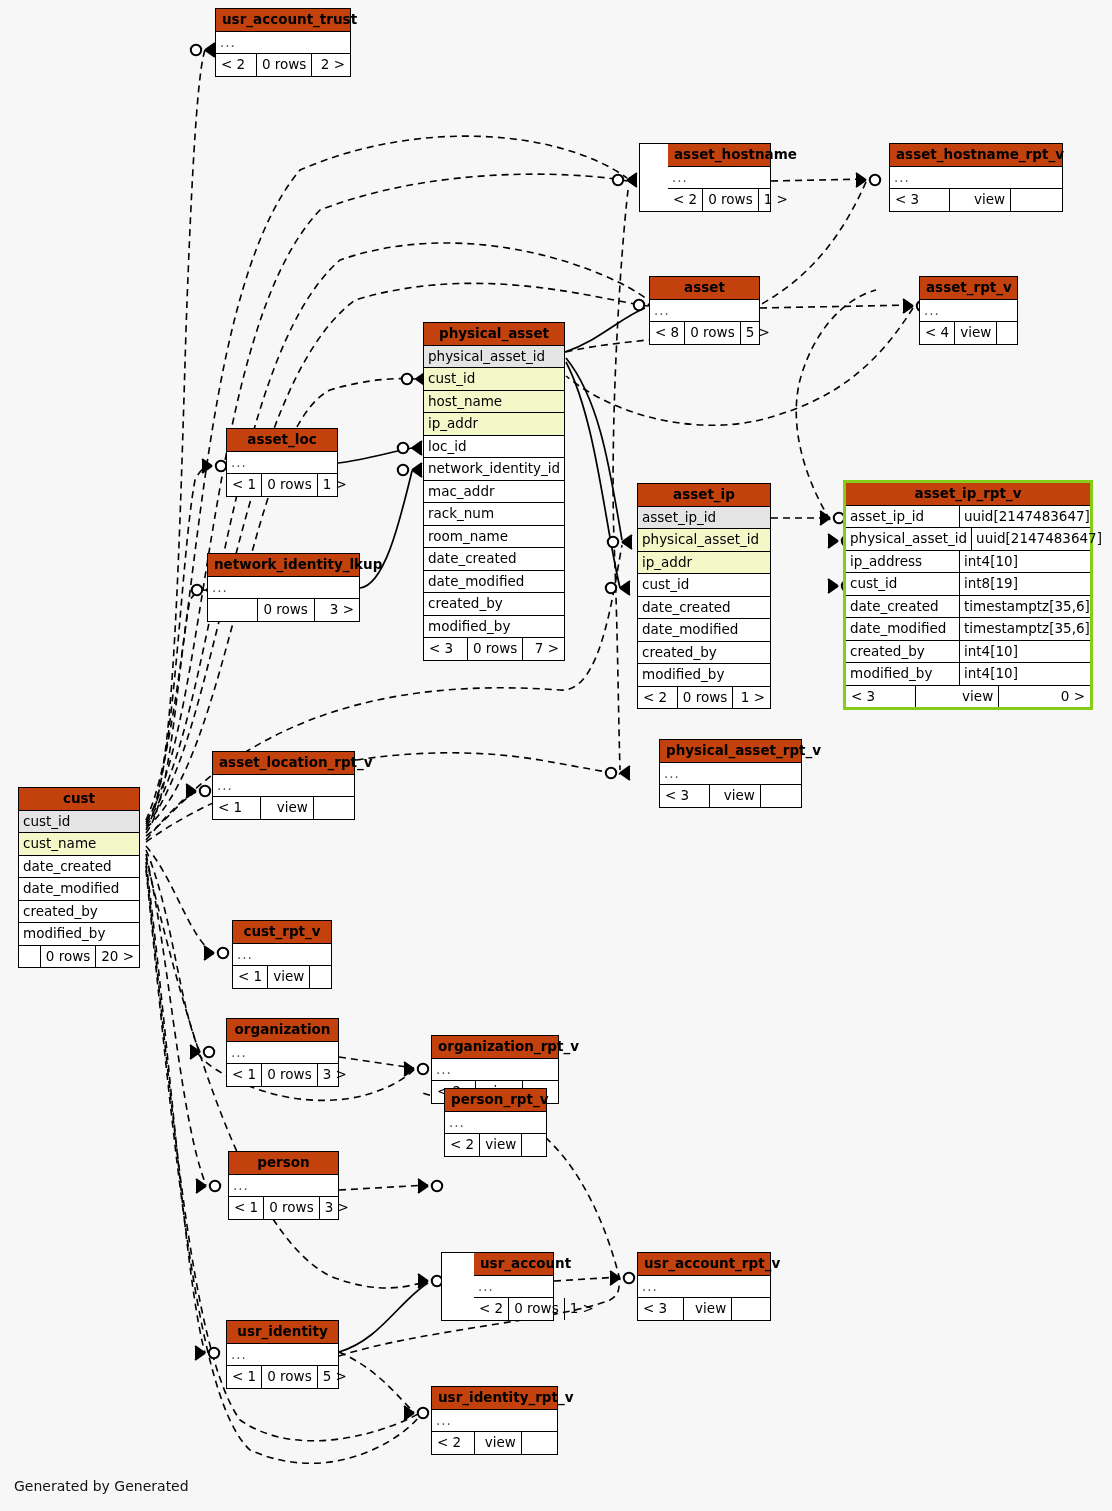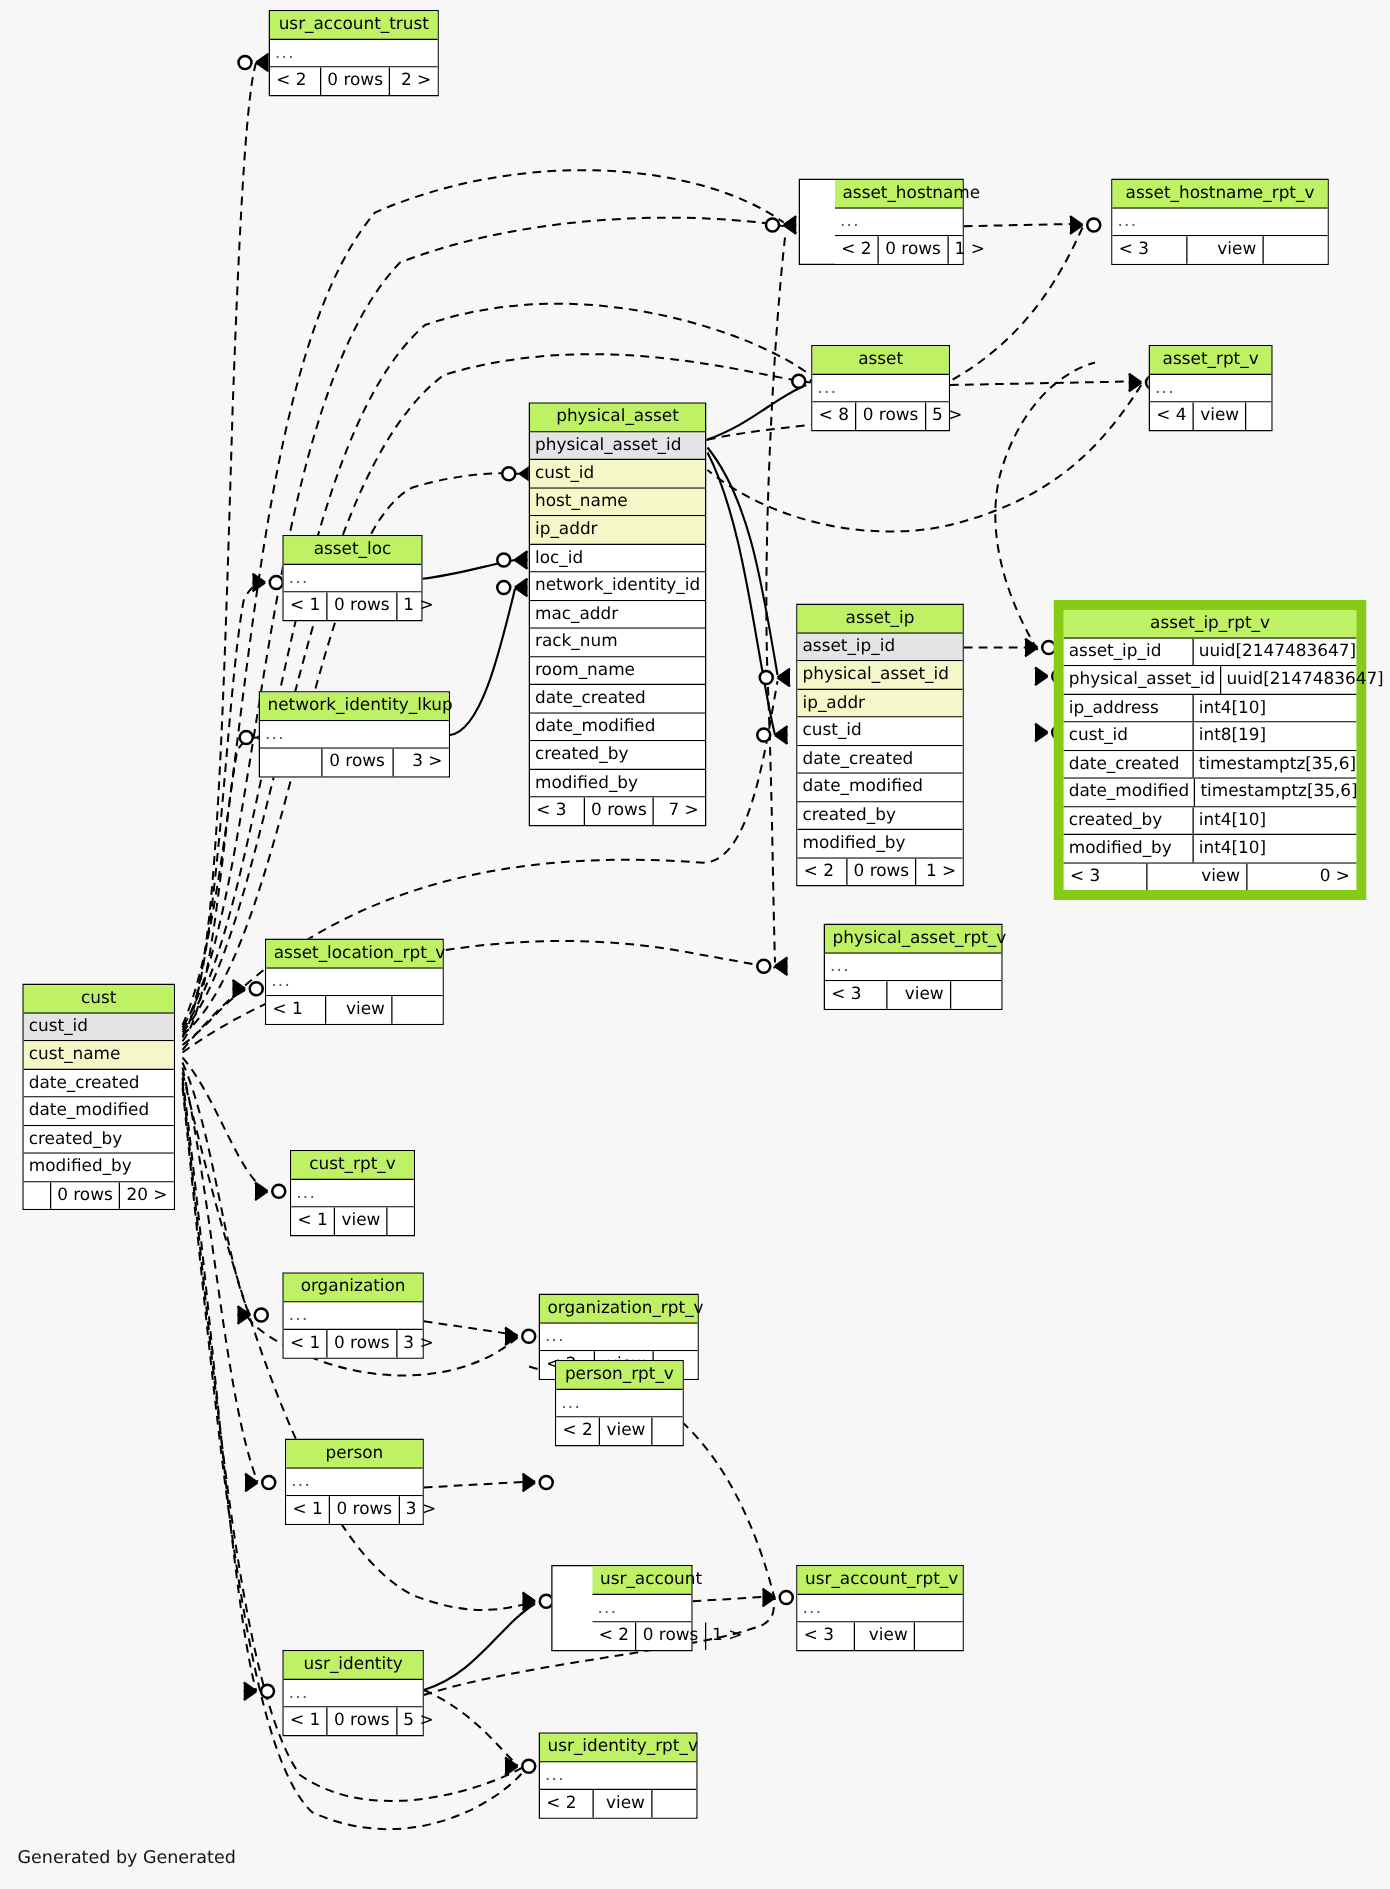--- a/index.html
+++ b/index.html
@@ -21,31 +21,32 @@
   }
 
   
   .node {
     position: absolute;
     border: 1px solid #000;
     background: #fff;
     box-sizing: border-box;
     z-index: 5;
   }
-  .node.focal { border: 8px solid #84cc16; }
+  .node.focal { border: 3px solid #84cc16; }
 
   .node .title {
-    background: #bef264;
+    background: #c2410c;
     border-bottom: 1px solid #000;
     text-align: center;
     font-size: 13.5px;
     color: #000;
     line-height: 1;
     padding: 4px 6px;
     white-space: nowrap;
+    font-weight: bold;
   }
 
   .cols { display: block; }
 
   .col {
     display: flex;
     border-bottom: 1px solid #000;
     font-size: 13.5px;
     color: #000;
     line-height: 1;

